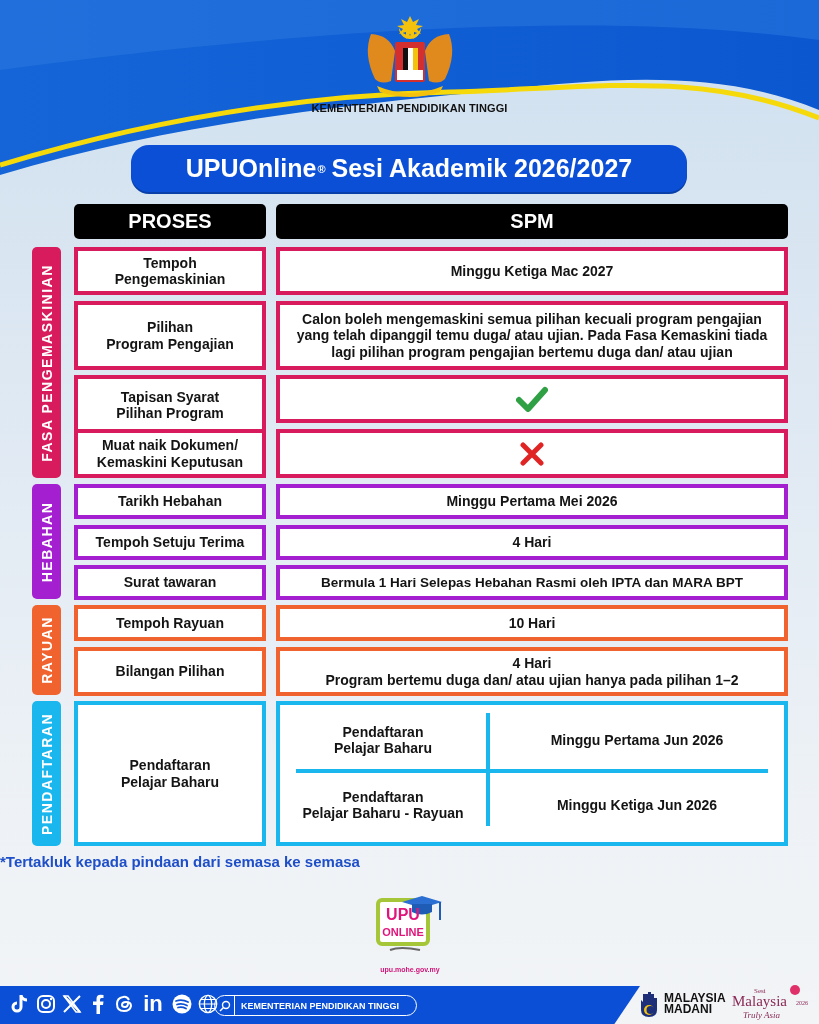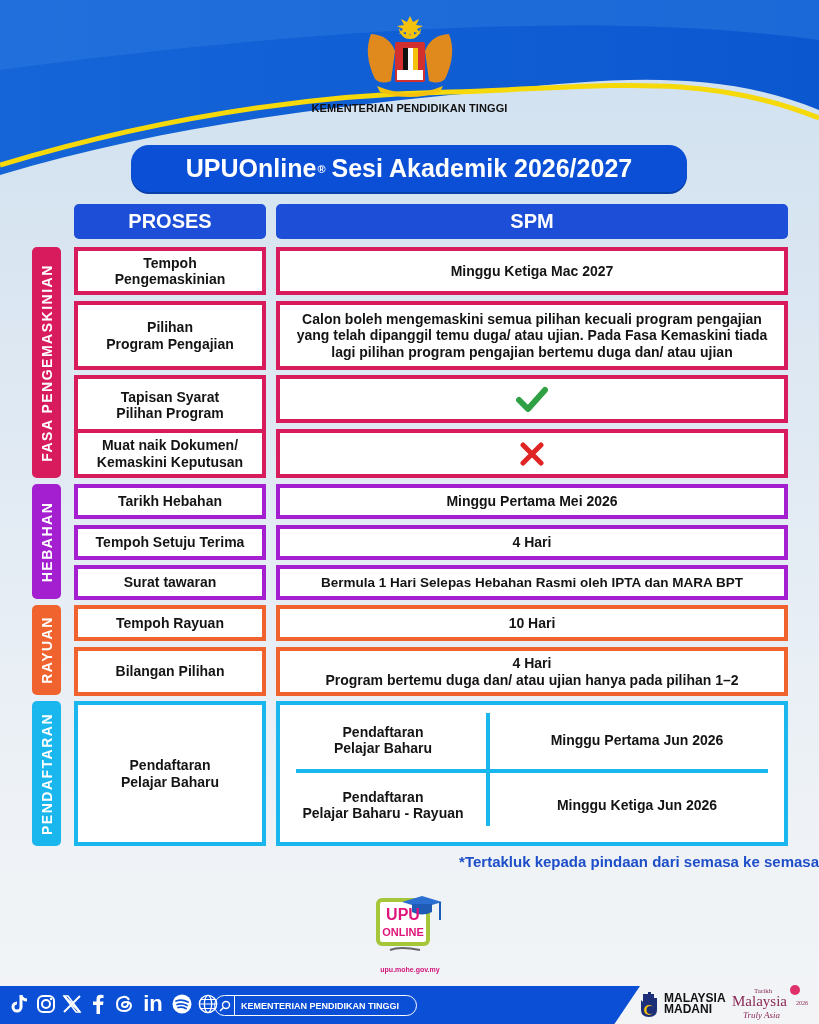--- a/index.html
+++ b/index.html
@@ -3,31 +3,31 @@
 <meta charset="utf-8">
 <style>
 *{box-sizing:border-box;margin:0;padding:0}
 html,body{width:819px;height:1024px;overflow:hidden}
 body{position:relative;font-family:"Liberation Sans",sans-serif;background:linear-gradient(180deg,#cfe0ef 0%,#dfe9f3 40%,#eef2f6 80%,#f2f4f6 100%);color:#111}
 .bg{position:absolute;left:0;top:0;width:819px;height:200px}
 .crest{position:absolute;left:357px;top:14px;width:106px;height:86px}
 .ministry{position:absolute;left:0;width:819px;top:102px;text-align:center;font-size:11px;font-weight:bold;color:#111;letter-spacing:0.1px}
 .titlepill{position:absolute;left:131px;top:145px;width:556px;height:47px;border-radius:18px;background:#0a4fd6;color:#fff;font-weight:bold;font-size:25px;display:flex;align-items:center;justify-content:center;box-shadow:0 2px 0 #083fa8}
 .titlepill sup{font-size:11px;vertical-align:top;margin-left:1px;margin-right:6px}
-.hdr{position:absolute;top:204px;height:35px;background:#1d4ed8;border-radius:5px;color:#fff;font-weight:bold;font-size:20px;display:flex;align-items:center;justify-content:center}
+.hdr{position:absolute;top:204px;height:35px;background:#000000;border-radius:5px;color:#fff;font-weight:bold;font-size:20px;display:flex;align-items:center;justify-content:center}
 .side{position:absolute;left:32px;width:29px;border-radius:5px;color:#fff;font-weight:bold;font-size:14px;letter-spacing:1.5px}
 .side span{position:absolute;left:50%;top:50%;transform:translate(-50%,-50%) rotate(-90deg);white-space:nowrap}
 .cell{position:absolute;background:#fff;border:4px solid;display:flex;align-items:center;justify-content:center;text-align:center;font-weight:bold;font-size:14px;line-height:1.15;padding:2px 6px;color:#141414}
 .lc{left:74px;width:192px}
 .rc{left:276px;width:512px}
 .pink{border-color:#d81b5c}
 .purple{border-color:#a41fcf}
 .orange{border-color:#f0622e}
 .cyan{border-color:#1ab7ee}
-.note{position:absolute;left:0;width:819px;top:853px;text-align:right;font-weight:bold;font-size:15px;color:#1e4fc8}
+.note{position:absolute;left:0;width:819px;top:853px;text-align:left;font-weight:bold;font-size:15px;color:#1e4fc8}
 .upu{position:absolute;left:372px;top:890px;width:76px;height:82px}
 .bbar{position:absolute;left:0;top:986px;width:640px;height:38px;background:#0a4fd6;clip-path:polygon(0 0,100% 0,96% 100%,0 100%)}
 .social{position:absolute;left:10px;top:993px;display:flex;gap:6px;align-items:flex-start;color:#fff;font-weight:bold;font-size:19px}
 .social .ic{width:20px;height:22px;display:flex;align-items:center;justify-content:center}
 .searchpill{position:absolute;left:214px;top:995px;width:203px;height:21px;border:1.5px solid #fff;border-radius:11px;display:flex;align-items:center;color:#fff;font-size:9px;font-weight:bold}
 .searchpill .mag{width:20px;height:100%;display:flex;align-items:center;justify-content:center;border-right:1.5px solid #fff}
 .searchpill .txt{padding-left:6px}
 .madani{position:absolute;left:638px;top:990px;display:flex;align-items:center;gap:4px}
 .madani .txt{color:#111;font-weight:900;font-size:12px;line-height:11px}
 .visit{position:absolute;left:732px;top:985px;width:80px;height:38px;color:#8a2a57;font-family:"Liberation Serif",serif}
@@ -215,18 +215,18 @@
     <circle cx="11" cy="20" r="5" fill="#f4c20d"></circle>
       <circle cx="12.5" cy="20" r="4" fill="#1d2f78"></circle>
   </svg>
   <div class="txt">
       <div>MALAYSIA</div>
       <div>MADANI</div>
     </div>
 </div>
 
 <div class="visit">
-  <div style="position:absolute;left:22px;top:2px;font-size:7px">Tarikh</div>
+  <div style="position:absolute;left:22px;top:2px;font-size:7px">Sesi</div>
   <div style="position:absolute;left:58px;top:0px;width:10px;height:10px;border-radius:50%;background:#e0306a"></div>
   <div style="position:absolute;left:0;top:8px;font-size:15px">Malaysia</div>
   <div style="position:absolute;left:64px;top:15px;font-size:6px">2026</div>
   <div style="position:absolute;left:11px;top:25px;font-size:9px;font-style:italic">Truly Asia</div>
 </div>
 
 </body></html>

